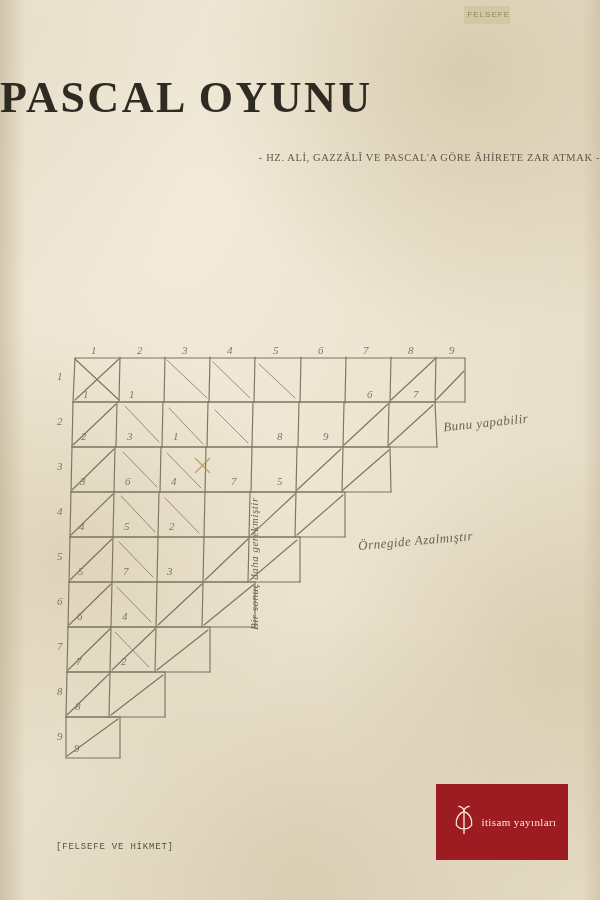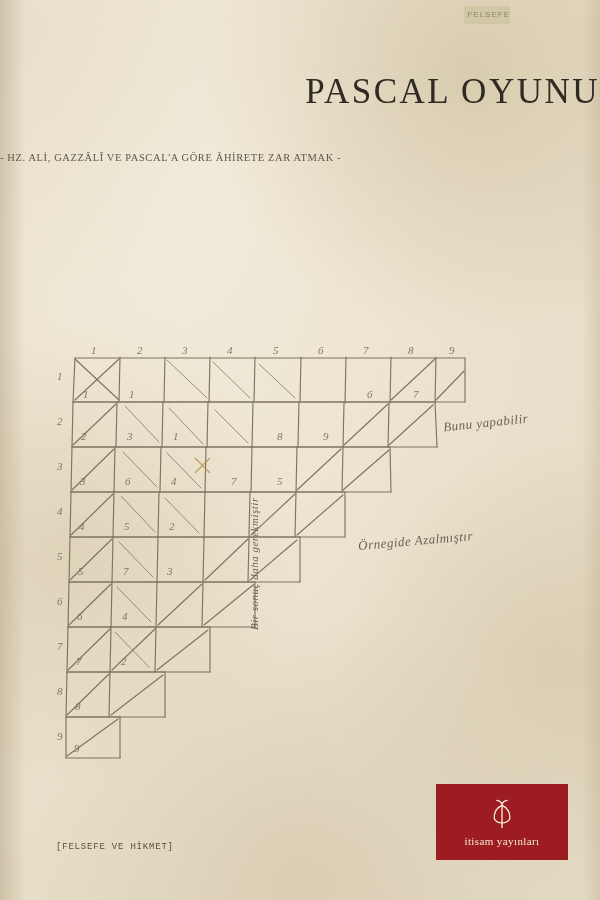--- a/index.html
+++ b/index.html
@@ -63,34 +63,34 @@
     text-align: right;
     line-height: 18px;
     font-family: "Liberation Sans", sans-serif;
   }
 
   .title {
     position: absolute;
     top: 72px;
     left: 0;
     width: 600px;
-    text-align: right;
-    font-size: 35px;
+    text-align: left;
+    font-size: 44px;
     letter-spacing: 2.5px;
     color: #2f2a22;
     font-family: "Liberation Serif", serif;
-    font-weight: normal;
+    font-weight: bold;
   }
 
   .subtitle {
     position: absolute;
     top: 152px;
     left: 0;
     width: 600px;
-    text-align: left;
+    text-align: right;
     font-size: 10.5px;
     letter-spacing: 0.6px;
     color: #5e564a;
     font-family: "Liberation Serif", serif;
   }
 
   .author {
     position: absolute;
     top: 208px;
     left: 0;
@@ -139,21 +139,21 @@
   }
 
   .publisher {
     position: absolute;
     right: 32px;
     bottom: 40px;
     width: 132px;
     height: 76px;
     background: #9d1c22;
     display: flex;
-    flex-direction: column;
+    flex-direction: row;
     align-items: center;
     justify-content: center;
   }
   .publisher .mark {
     width: 34px;
     height: 34px;
     margin-bottom: 4px;
   }
   .publisher .pname {
     color: #f6e9d8;

